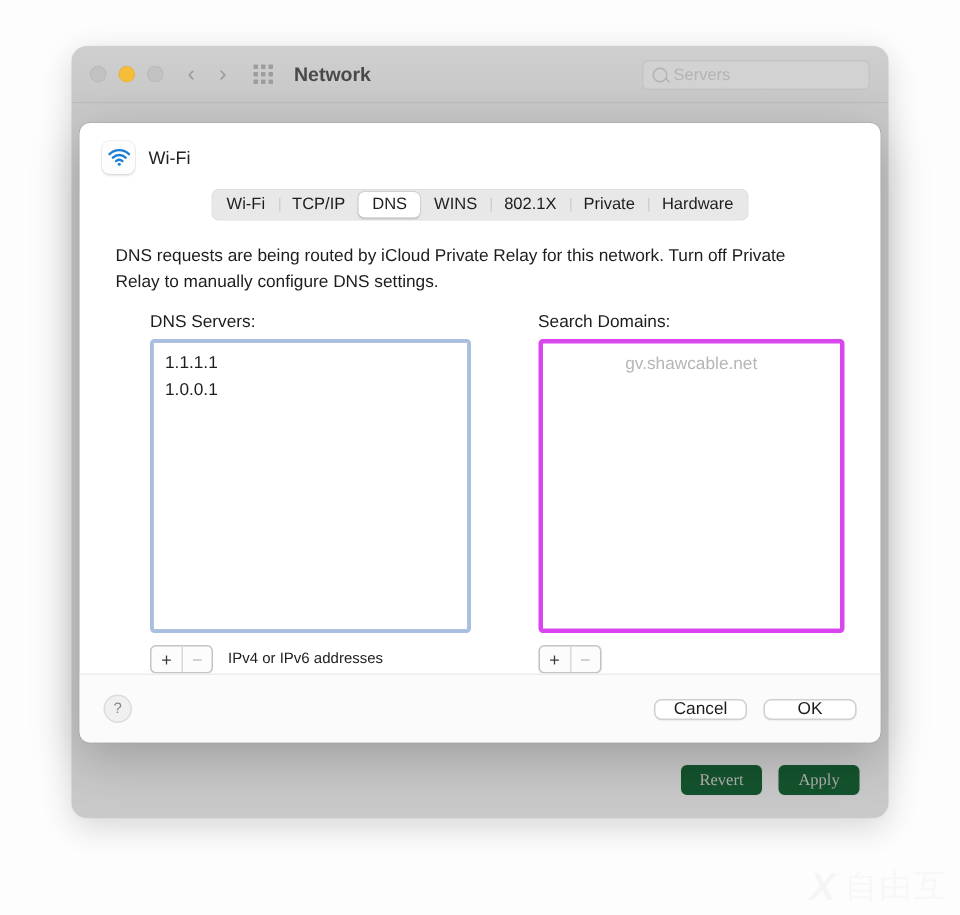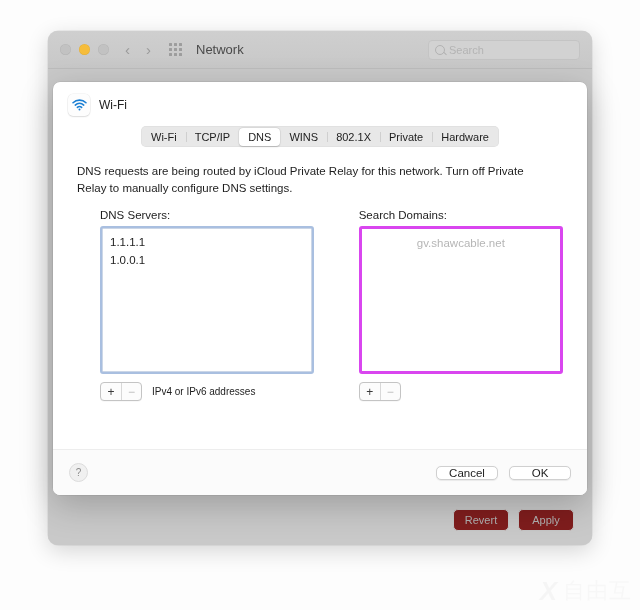--- a/index.html
+++ b/index.html
@@ -78,21 +78,21 @@
     margin-right: 14px;
   }
   .grid-icon i {
     background: #9d9d9d;
     border-radius: 0.5px;
     display: block;
   }
   #window-title {
     font-size: 13px;
     color: #4a4a4a;
-    font-weight: 400;
+    font-weight: 700;
   }
   #search-field {
     position: absolute;
     right: 12px;
     top: 9px;
     width: 152px;
     height: 20px;
     background: #d2d2d2;
     border: 0.5px solid #c4c4c4;
     border-radius: 4px;
@@ -132,27 +132,28 @@
     position: absolute;
     right: 18px;
     bottom: 14px;
     display: flex;
     gap: 9px;
   }
   .bg-btn {
     width: 54px;
     height: 20px;
     border-radius: 5px;
-    background: #7f1d1d;
+    background: #14532d;
     border: 0.5px solid #c6c6c6;
     color: #b0b0b0;
     font-size: 11px;
     display: flex;
     align-items: center;
     justify-content: center;
+    font-family: Liberation Serif, serif;
   }
 
   
   #dns-sheet {
     position: absolute;
     left: 53px;
     top: 82px;
     width: 534px;
     height: 413px;
     background: #ffffff;
@@ -240,21 +241,21 @@
   .col-left { width: 228px; }
   .col-right { width: 218px; }
 
   .col-label {
     font-size: 11.5px;
     color: #1d1d1d;
     margin-bottom: 5px;
   }
 
   .list-box {
-    height: 148px;
+    height: 196px;
     background: #ffffff;
     border-radius: 3px;
     box-sizing: border-box;
     padding: 6px 8px;
     overflow: hidden;
   }
   .list-box.focused {
     border: 2px solid #a9bfe0;
     box-shadow: inset 0 0 0 0.5px #98aecf;
   }
@@ -401,21 +402,21 @@
           <i></i>
           <i></i>
           <i></i>
           <i></i>
       </span>
 
       <span id="window-title">Network</span>
 
       <div id="search-field">
         <span class="mag"></span>
-        <span id="search-placeholder">Search</span>
+        <span id="search-placeholder">Servers</span>
       </div>
     </div>
 
     <div id="prefs-body">
       <div id="bg-buttons">
         <span class="bg-btn">Revert</span>
         <span class="bg-btn">Apply</span>
       </div>
     </div>
   </div>

